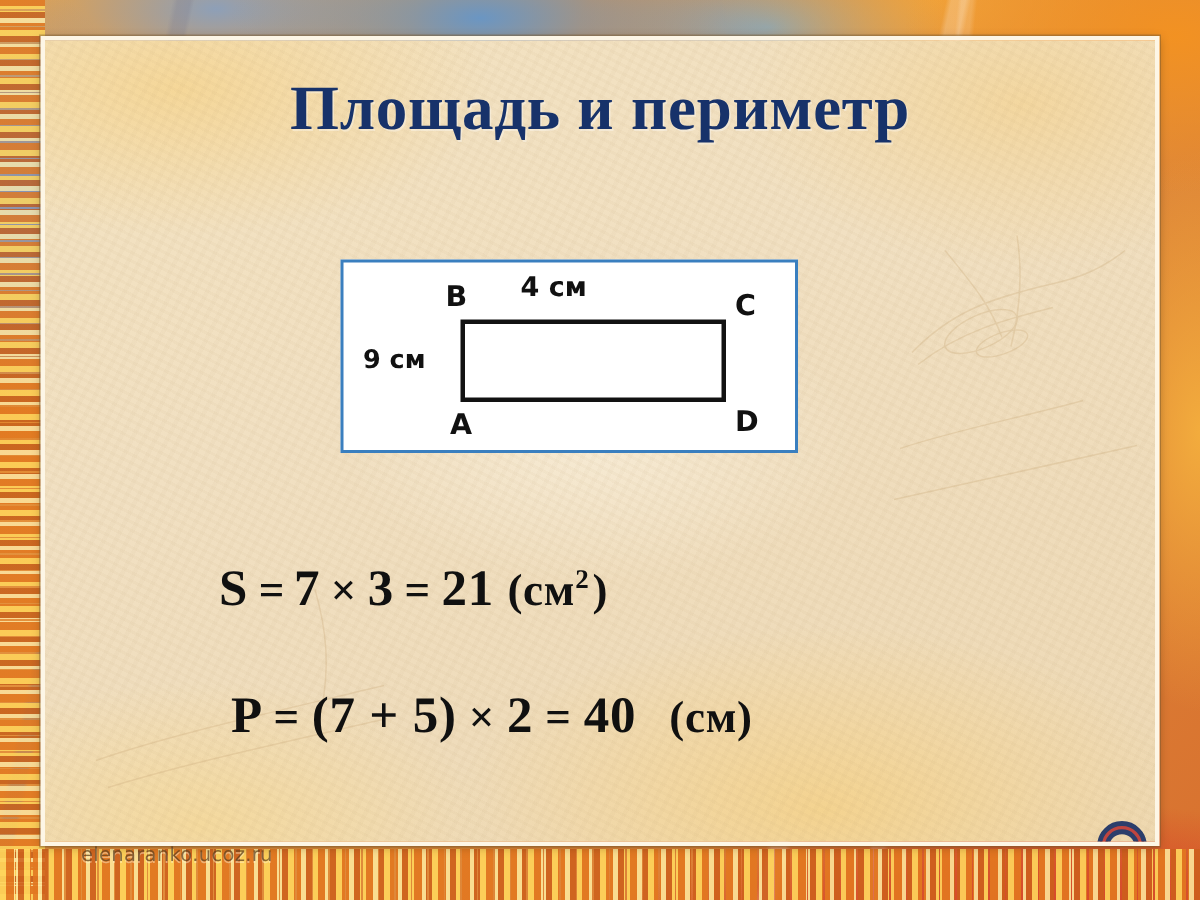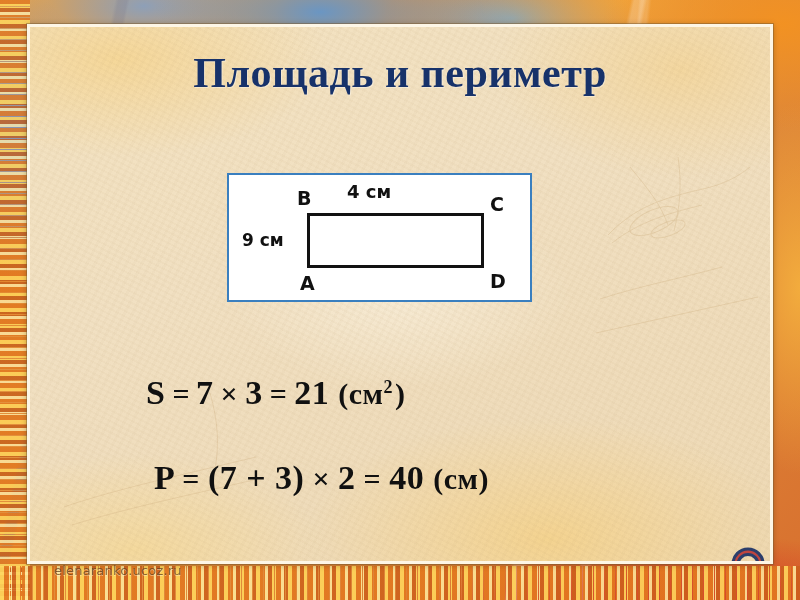--- a/index.html
+++ b/index.html
@@ -266,21 +266,21 @@
         <span class="fig-label lbl-top">4 см</span>
         <span class="fig-label lbl-left">9 см</span>
       </div>
     </div>
 
     <div class="formula formula-area">
       <span class="big">S</span><span style="margin:0 6px 0 7px;">=</span><span class="big">7</span><span style="margin:0 7px;">×</span><span class="big">3</span><span style="margin:0 7px;">=</span><span class="big">21</span><span style="margin-left:9px;">(см</span><sup>2</sup><span style="margin-left:2px;">)</span>
     </div>
 
     <div class="formula formula-perimeter">
-      <span class="big">P</span><span style="margin:0 8px 0 7px;">=</span><span class="big">(7 + 3)</span><span style="margin:0 8px;">×</span><span class="big">2</span><span style="margin:0 8px;">=</span><span class="big">40</span><span style="margin-left:9px;font-family:Liberation Serif, serif;">(см)</span>
+      <span class="big">P</span><span style="margin:0 8px 0 7px;">=</span><span class="big">(7 + 5)</span><span style="margin:0 8px;">×</span><span class="big">2</span><span style="margin:0 8px;">=</span><span class="big">40</span><span style="margin-left:22px;font-family:Liberation Serif, serif;">(см)</span>
     </div>
 
     <div class="return-btn" title="return">
       <svg width="56" height="52" viewBox="0 0 56 52">
         <path d="M9 48 L9 21 A15 15 0 0 1 39 21 L39 29 L49 29 L36.5 43 L24 29 L34 29 L34 21.5
                  A10 10 0 0 0 14 21.5 L14 48 Z" fill="#c0453f" stroke="#2c3e6b" stroke-width="3.2" stroke-linejoin="round"></path>
       </svg>
     </div>
 
   </div>

